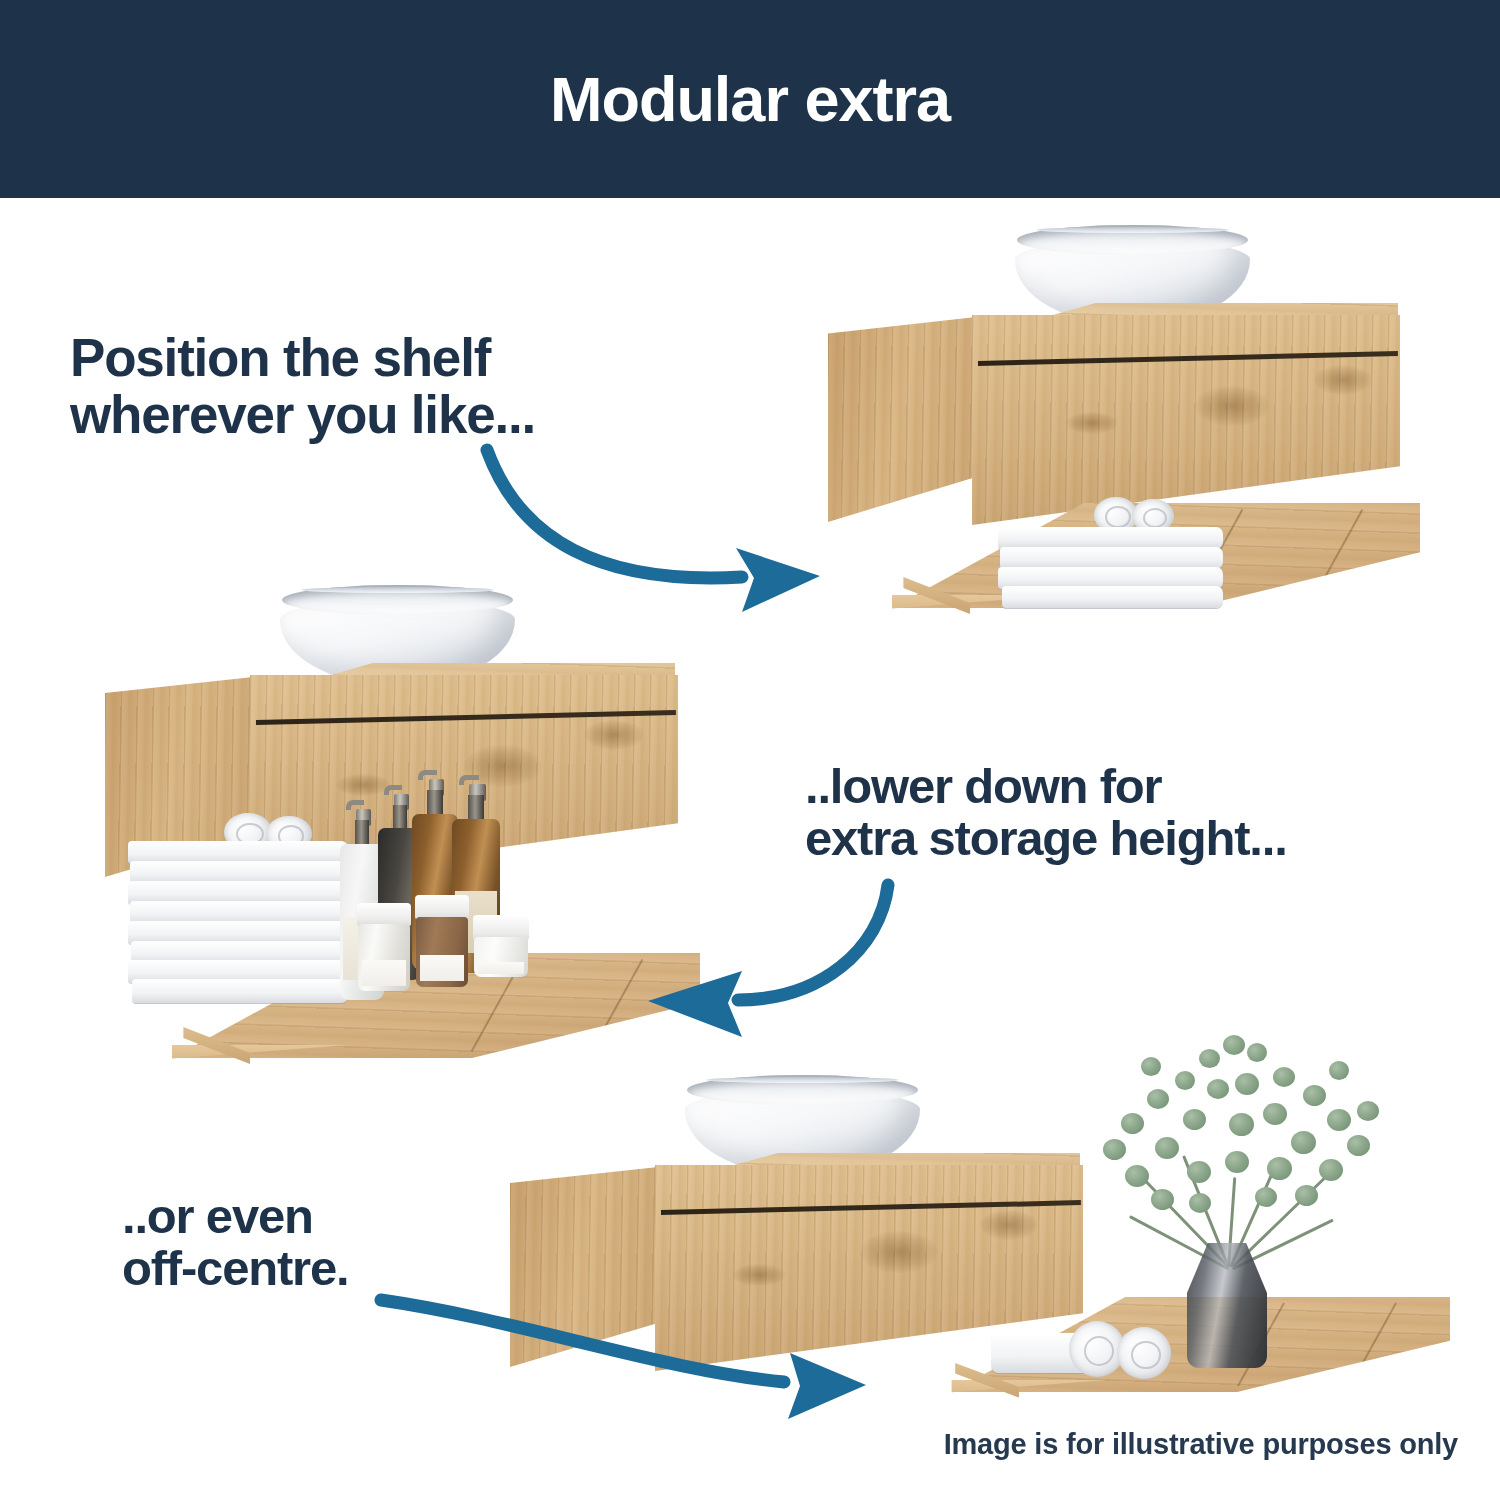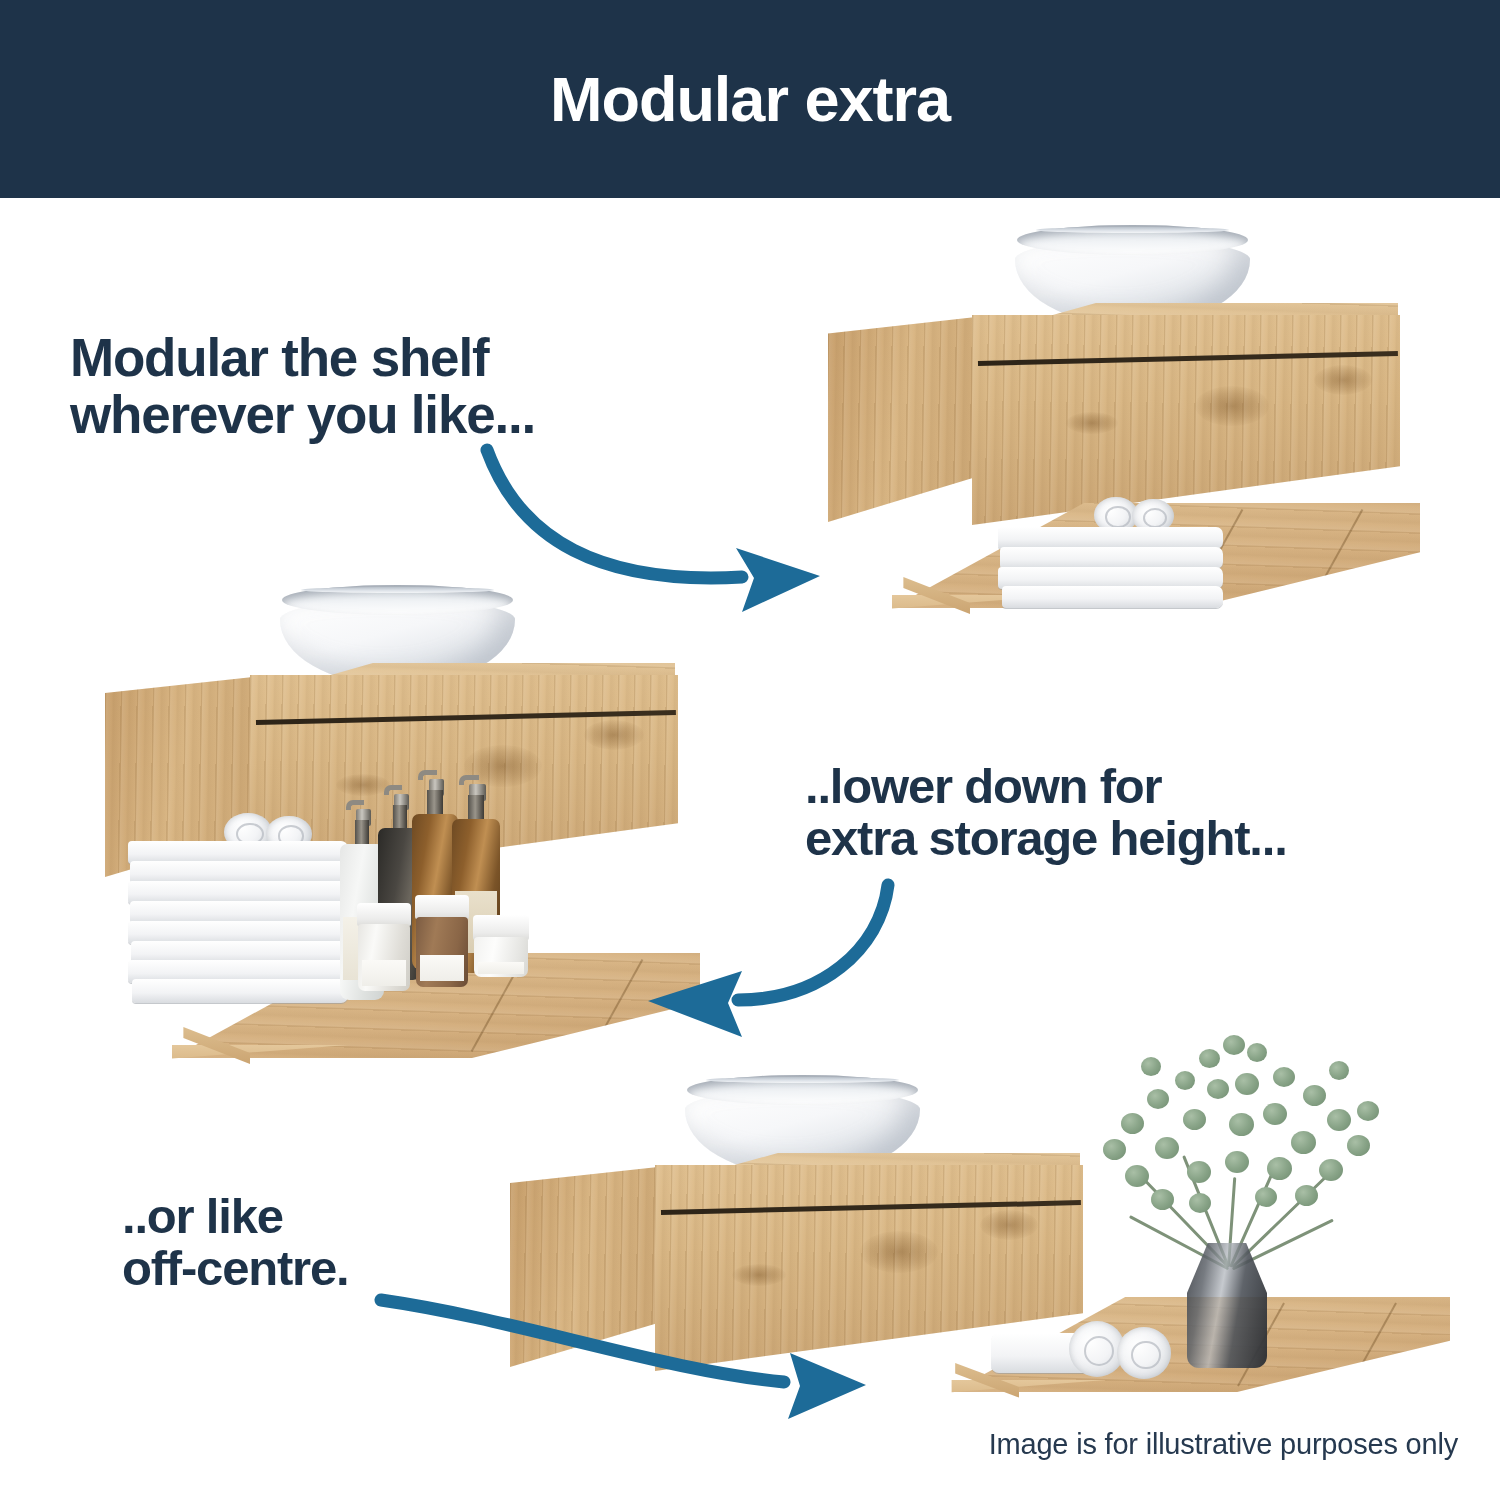--- a/index.html
+++ b/index.html
@@ -33,21 +33,21 @@
     line-height:1.07;
     letter-spacing:-1.2px;
     white-space:pre-line;
   }
   #copy-1{ left:70px;  top:330px;  font-size:53px; }
   #copy-2{ left:805px; top:760px;  font-size:49px; }
   #copy-3{ left:122px; top:1190px; font-size:49px; }
 
   .footnote{
     position:absolute; right:42px; top:1428px;
-    color:#26394f; font-size:29px; font-weight:normal;
+    color:#26394f; font-size:29px; font-weight:bold;
     letter-spacing:-.2px;
   }
 
   
   .arrow-layer{
     position:absolute; left:0; top:0; width:1500px; height:1500px;
     pointer-events:none;
   }
 
   
@@ -464,25 +464,25 @@
     <div class="leaf" style="left:178px; top:160px; width:22px; height:20px;"></div>
     <div class="leaf" style="left:112px; top:166px; width:22px; height:20px;"></div>
     <div class="leaf" style="left:252px; top:34px;  width:20px; height:19px;"></div>
     <div class="leaf" style="left:64px;  top:30px;  width:20px; height:19px;"></div>
   </div>
   <div class="vase" style="left:682px; top:168px; width:80px; height:125px;">
     <div class="vase-body"></div>
   </div>
 </div>
 
-<div class="headline" id="copy-1">Modular the shelf
+<div class="headline" id="copy-1">Position the shelf
 wherever you like...</div>
 <div class="headline" id="copy-2">..lower down for
 extra storage height...</div>
-<div class="headline" id="copy-3">..or like
+<div class="headline" id="copy-3">..or even
 off-centre.</div>
 
 <div class="footnote">Image is for illustrative purposes only</div>
 
 <svg class="arrow-layer" viewBox="0 0 1500 1500">
 
   <g>
     <path d="M487,450 C520,540 600,585 742,577" fill="none" stroke="#1d6b98" stroke-width="13" stroke-linecap="round"></path>
     <path d="M736,548 L820,576 L742,612 L754,578 Z" fill="#1d6b98"></path>
   </g>

